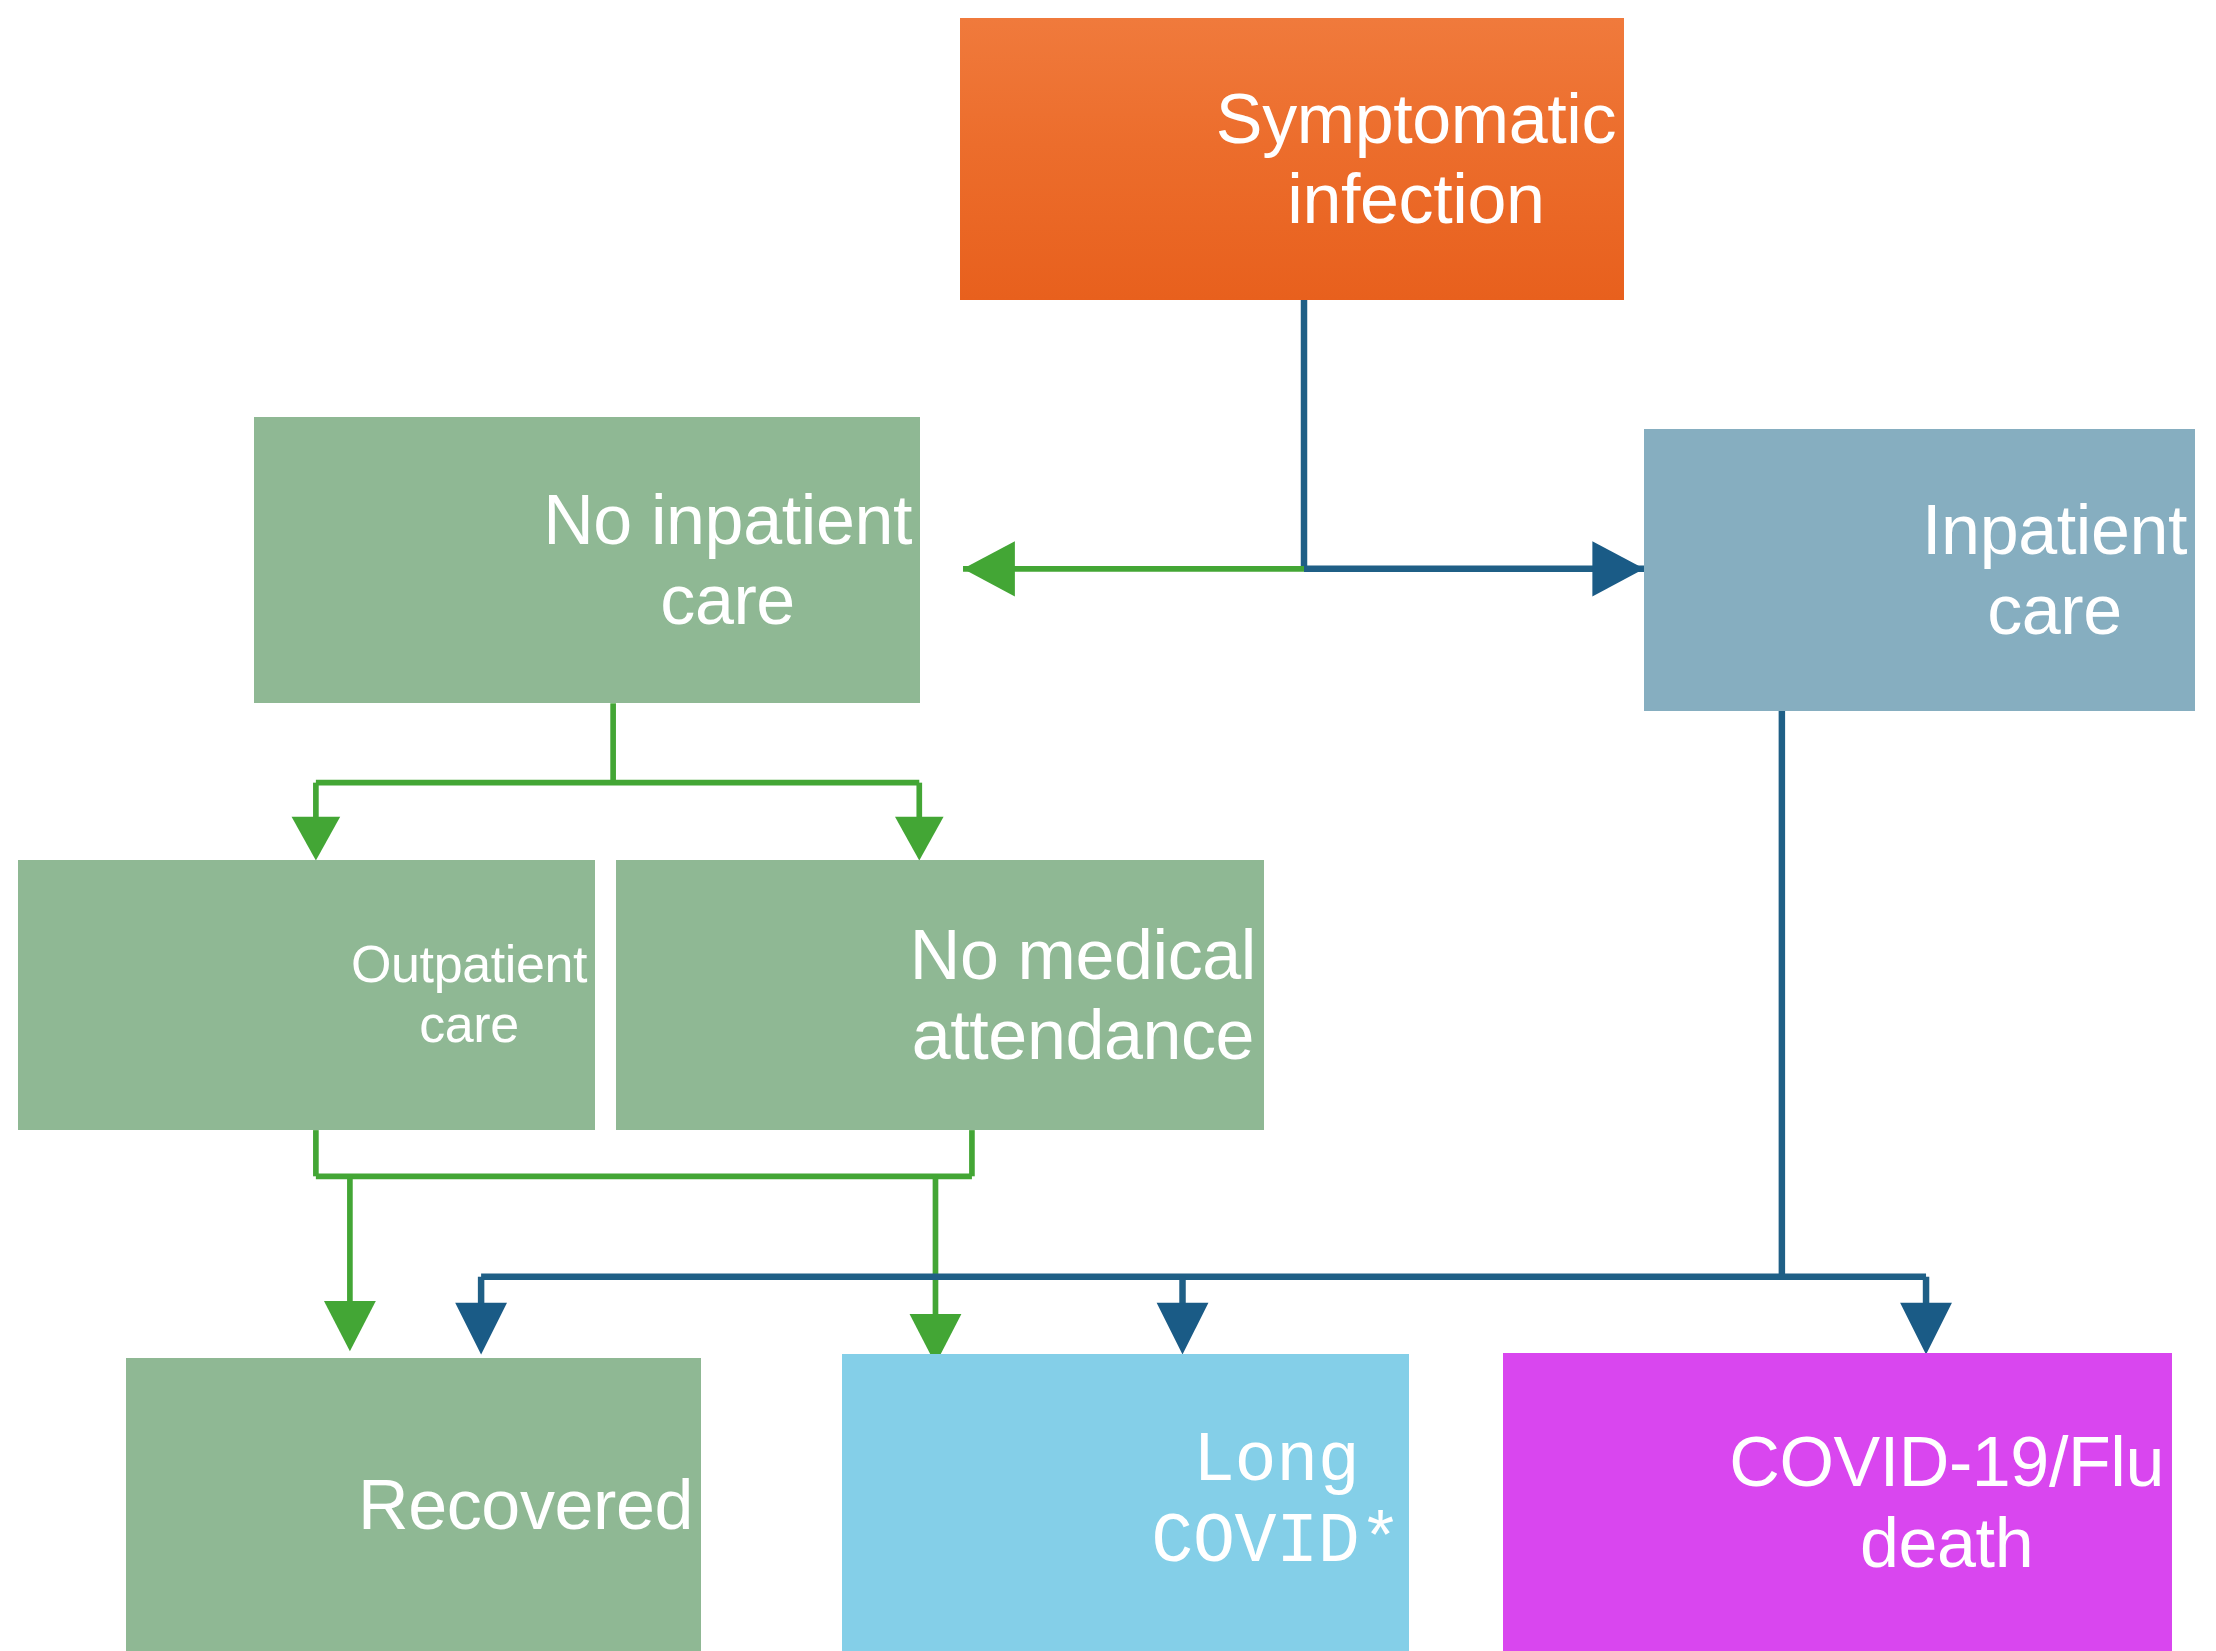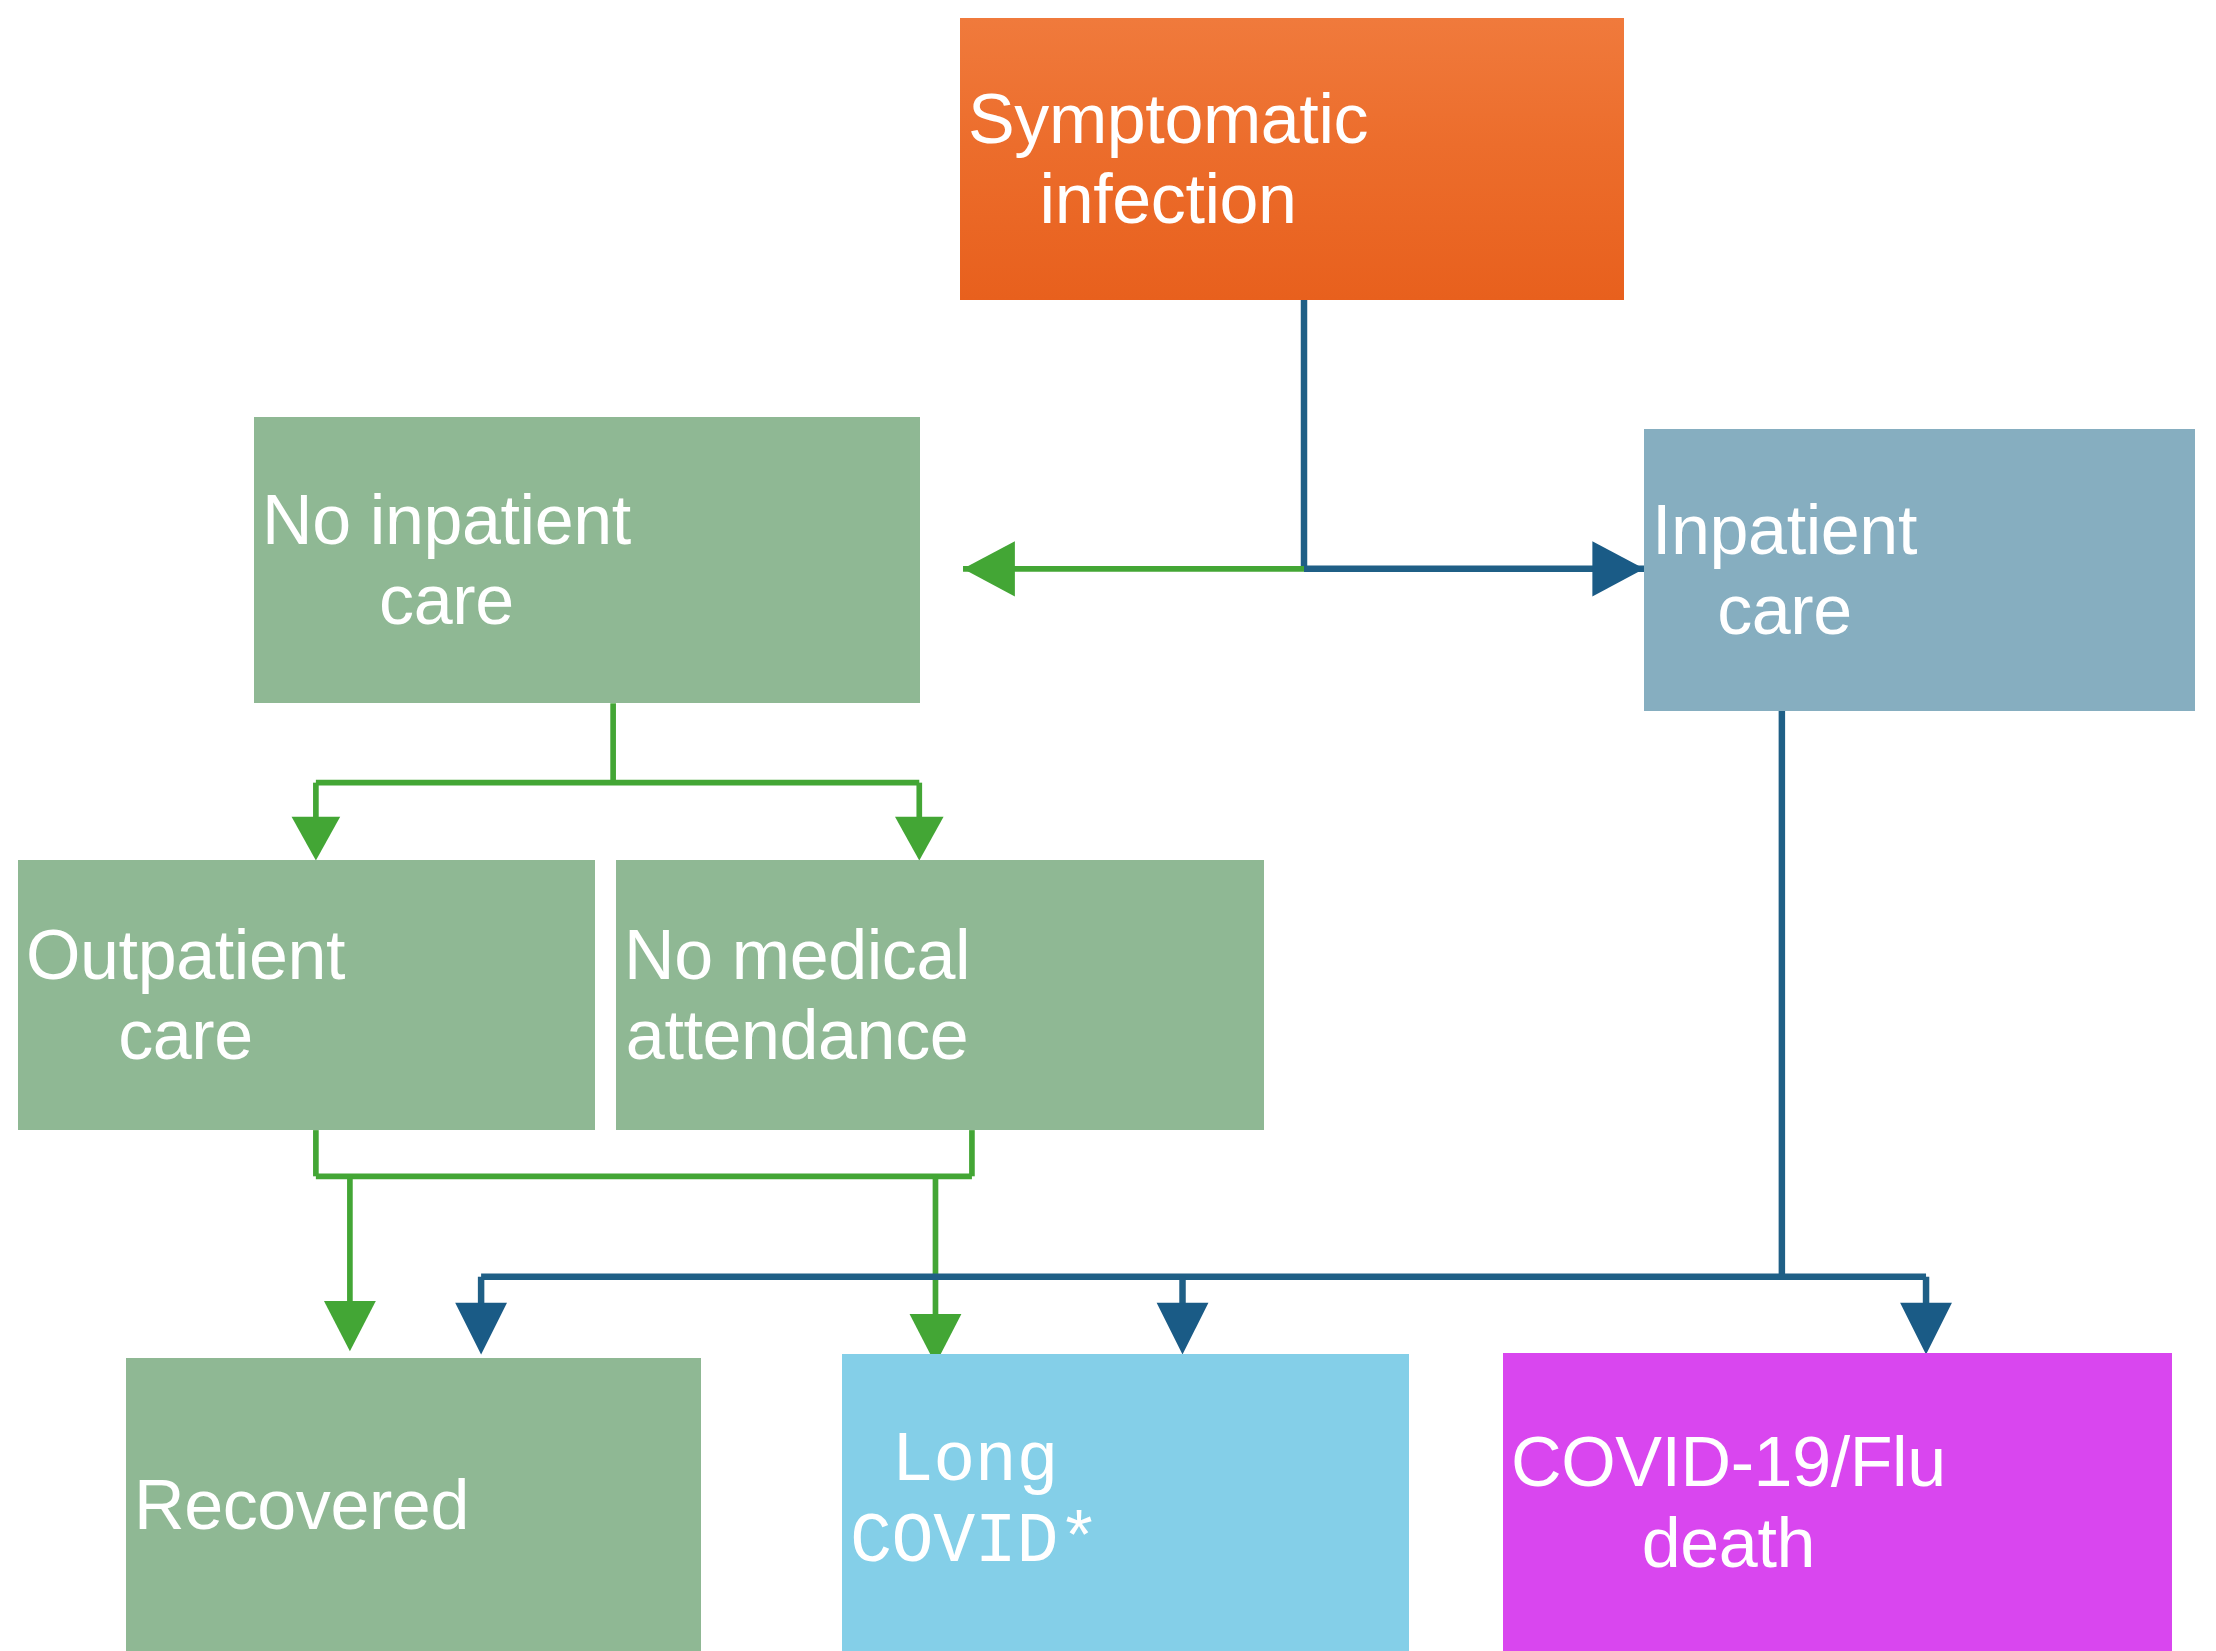--- a/index.html
+++ b/index.html
@@ -14,21 +14,21 @@
     position: relative;
     width: 2216px;
     height: 1652px;
     background: #ffffff;
     overflow: hidden;
   }
   .node {
     position: absolute;
     display: flex;
     align-items: center;
-    justify-content: flex-start;
+    justify-content: flex-end;
     text-align: center;
     color: #ffffff;
     font-weight: 400;
     line-height: 1.15;
     box-sizing: border-box;
     padding: 21px 8px;
     letter-spacing: -0.4px;
   }
   .node-symptomatic {
     background: linear-gradient(180deg, #f07a3c 0%, #ec6d2c 45%, #e8601d 100%);
@@ -127,21 +127,21 @@
     </span>
   </div>
 
   <div class="node node-steelblue" style="left:1644px; top:421px; width:551px; height:282px; font-size:70px;">
     <span>
       <span>Inpatient</span><br>
       <span>care</span>
     </span>
   </div>
 
-  <div class="node node-green" style="left:18px; top:860px; width:577px; height:270px; font-size:70px;">
+  <div class="node node-green" style="left:18px; top:860px; width:577px; height:270px; font-size:52px;">
     <span>
       <span>Outpatient</span><br>
       <span>care</span>
     </span>
   </div>
 
   <div class="node node-green" style="left:616px; top:860px; width:648px; height:270px; font-size:70px;">
     <span>
       <span>No medical</span><br>
       <span>attendance</span>

